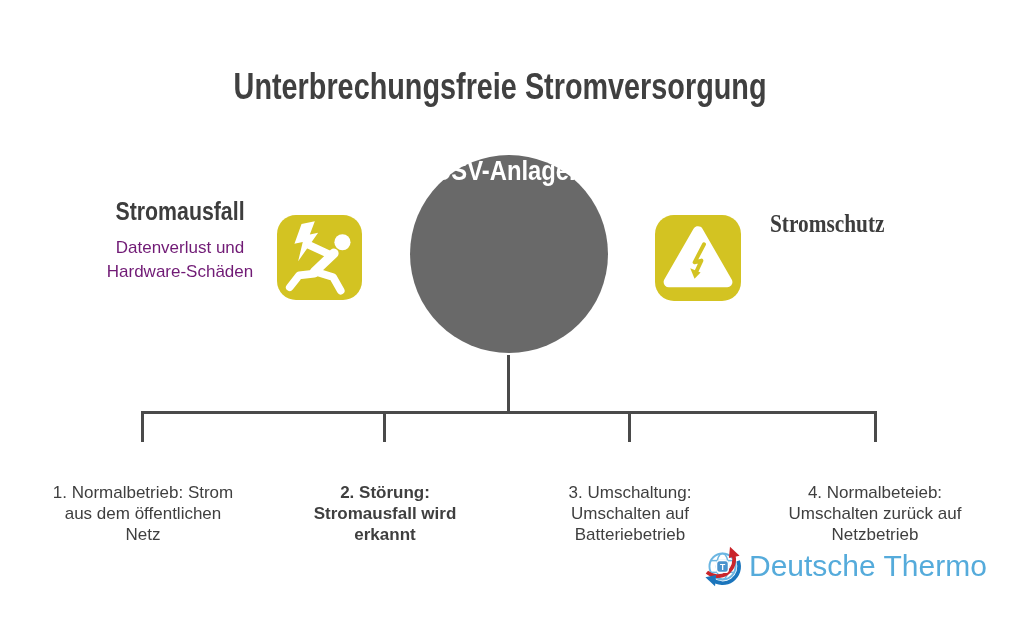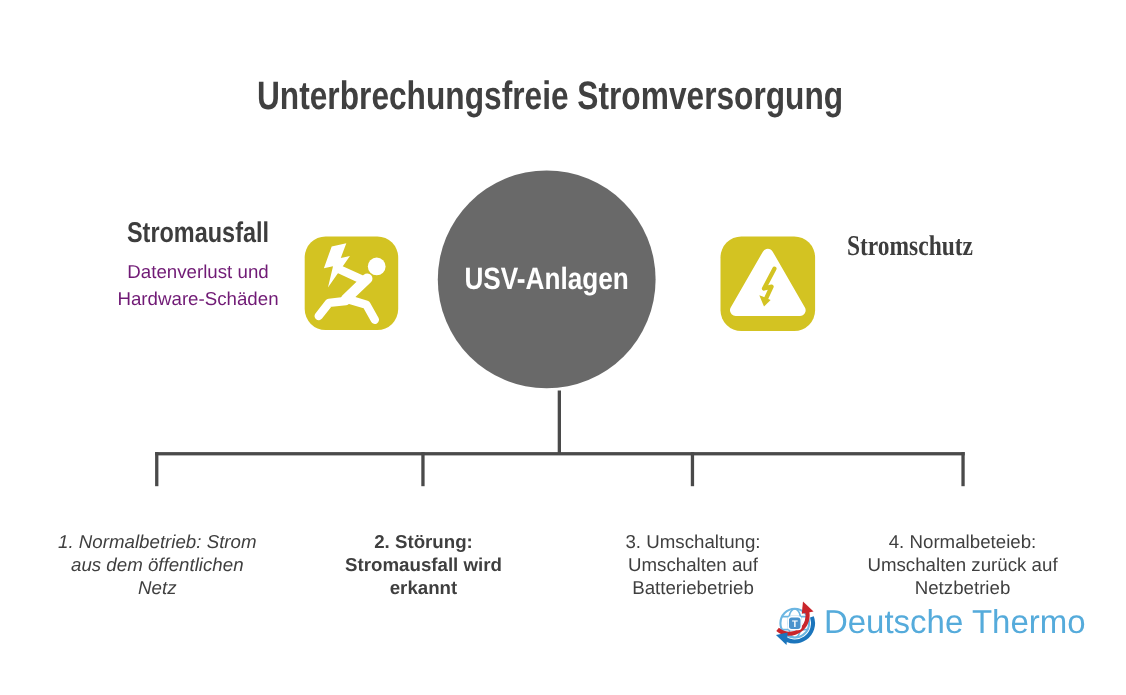--- a/index.html
+++ b/index.html
@@ -32,41 +32,41 @@
   
   .tile{
     position:absolute;width:85px;height:85px;border-radius:19px;background:#d3c322;
   }
   .tile-left{left:277px;top:203px;}
   .tile-right{left:655px;top:203px;width:86px;height:86px;}
   .tile svg{display:block;width:100%;height:100%;}
 
   
   .central{
-    position:absolute;left:398px;top:143px;width:198px;height:198px;border-radius:50%;
-    background:#696969;display:flex;align-items:center;justify-content:center;
+    position:absolute;left:410px;top:143px;width:198px;height:198px;border-radius:50%;
+    background:#696969;display:flex;justify-content:center;
   }
   .central-label{
     color:#ffffff;font-size:28px;font-weight:bold;white-space:nowrap;
     transform:scaleX(0.85);transform-origin:center;
   }
 
   
   .line{position:absolute;background:#4a4a4a;}
   .stem{left:507px;top:343px;width:3px;height:57px;}
   .hbar{left:141px;top:399px;width:736px;height:3px;}
   .drop{top:399px;width:3px;height:31px;}
   .drop1{left:141px;} .drop2{left:383px;} .drop3{left:628px;} .drop4{left:874px;}
 
   
   .step{
     position:absolute;top:449px;width:230px;text-align:center;
     font-size:17px;line-height:21px;color:#3f3f3f;white-space:pre-line;
   }
-  .step1{left:28px;font-style:italic;} .step2{left:270px;font-weight:bold;} .step3{left:515px;} .step4{left:760px;}
+  .step1{left:28px;} .step2{left:270px;font-weight:bold;} .step3{left:515px;} .step4{left:760px;}
 
   
   .logo{position:absolute;left:699px;top:529px;display:flex;align-items:center;height:50px;}
   .logo-globe{width:47px;height:47px;flex:0 0 auto;}
   .logo-text{
     margin-left:3px;font-size:30px;line-height:34px;color:#55abdb;white-space:nowrap;
   }
 </style>
 </head>
 <body>

